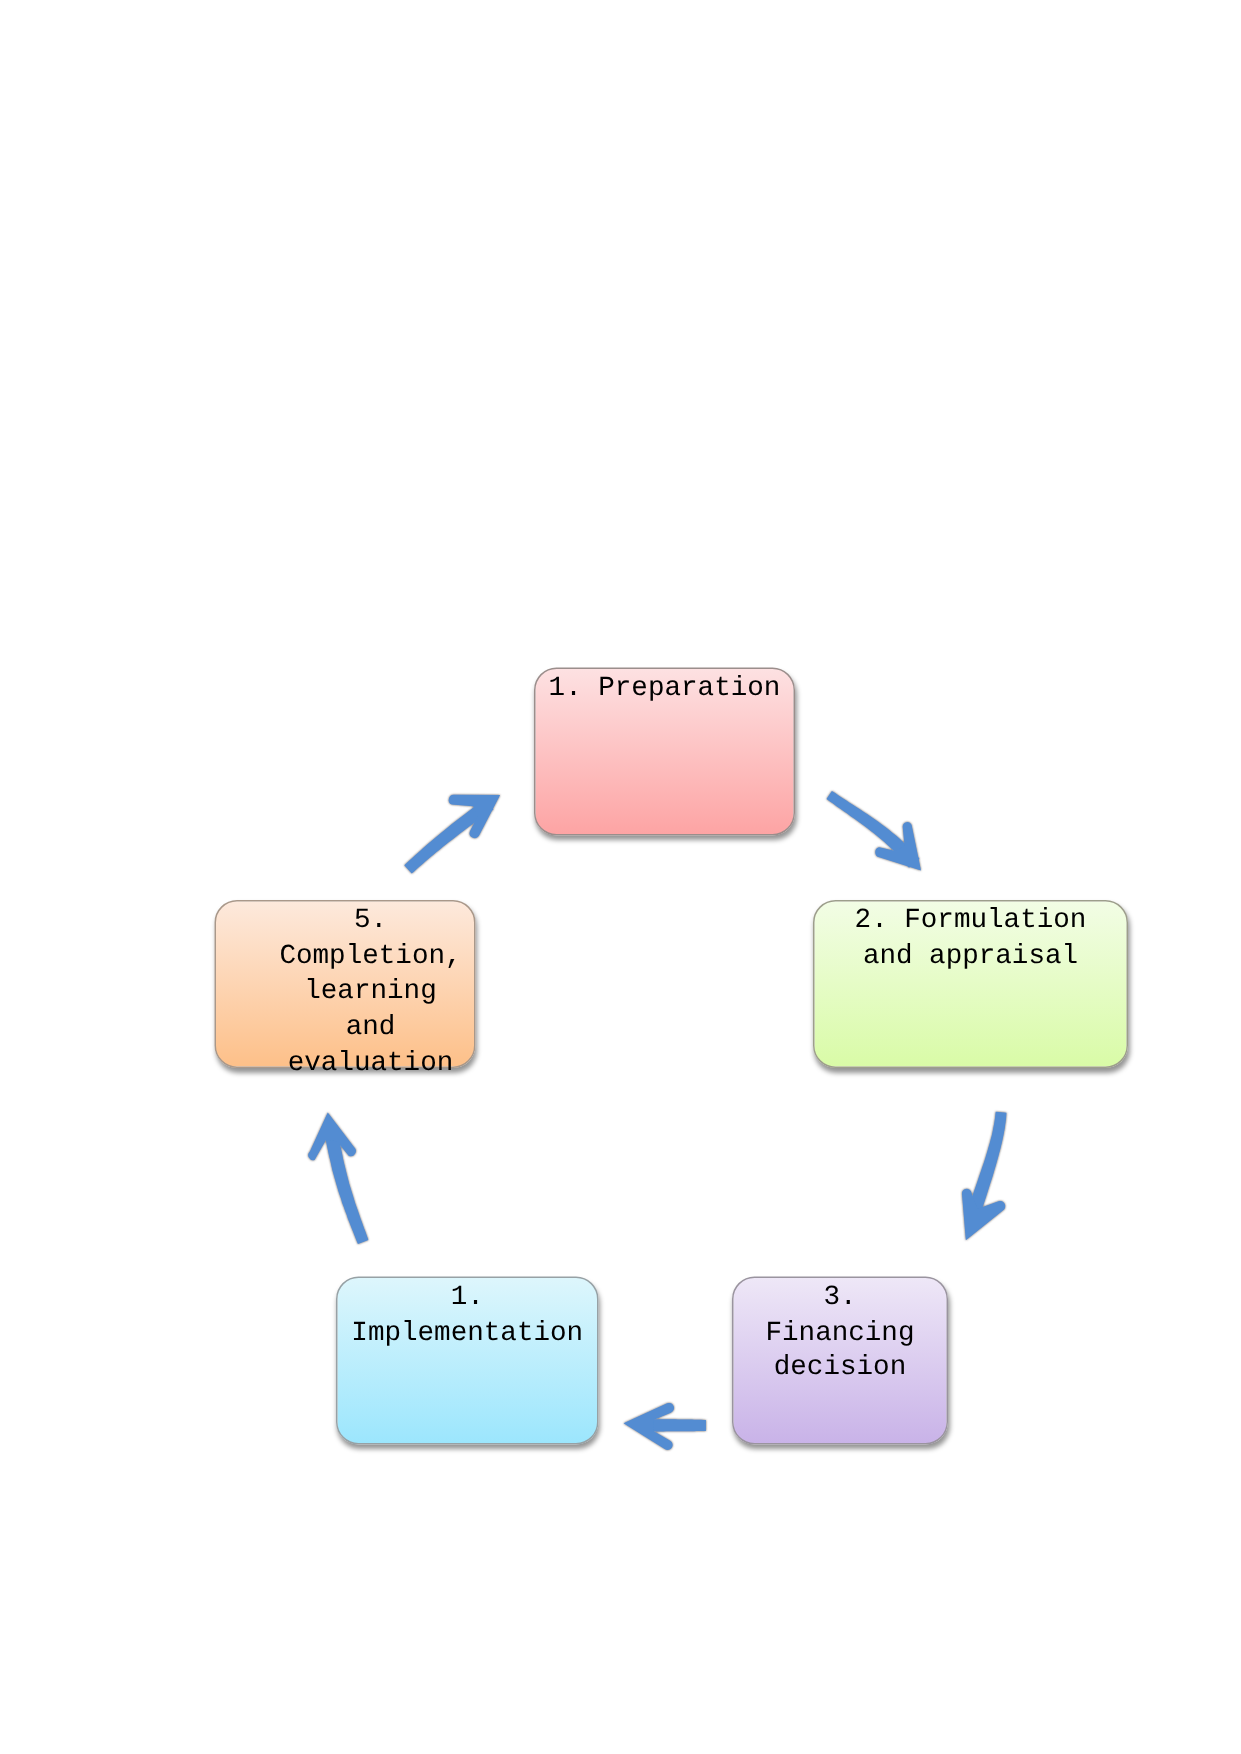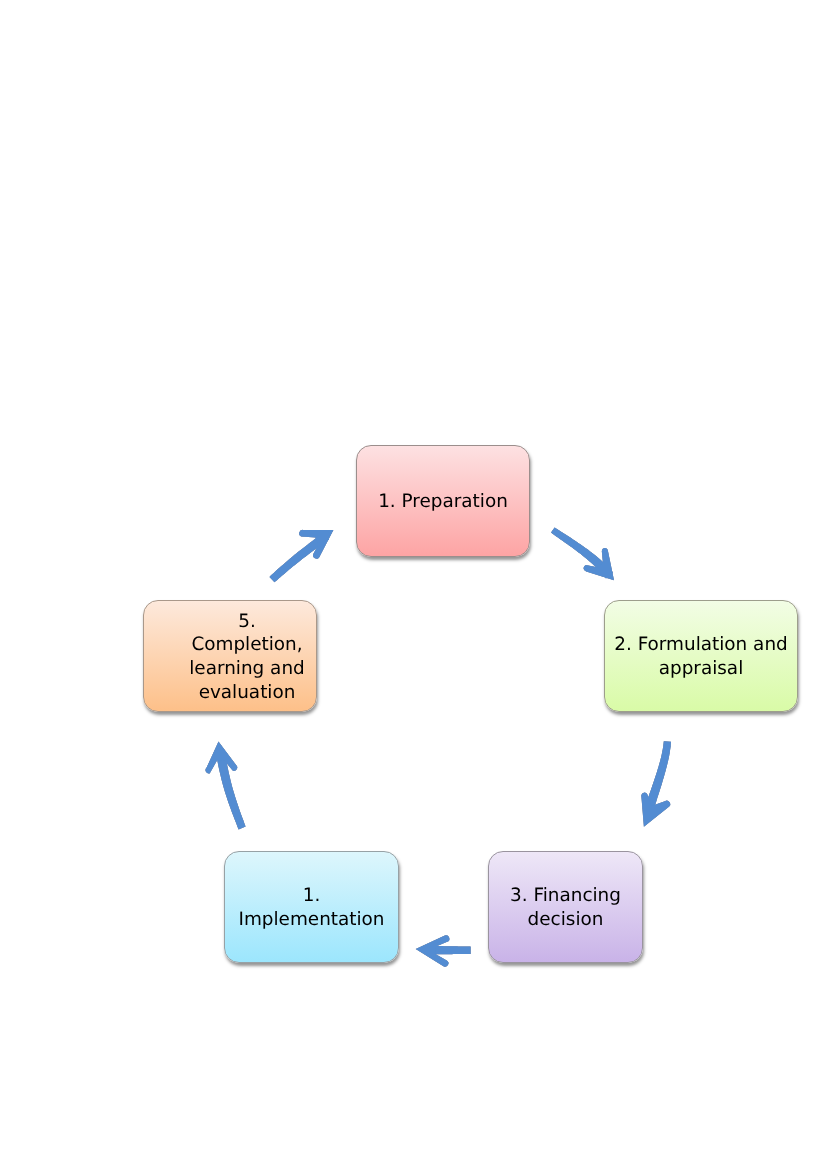--- a/index.html
+++ b/index.html
@@ -4,32 +4,32 @@
 <style>
   html,body{margin:0;padding:0;background:#ffffff;}
   body{width:827px;height:1169px;overflow:hidden;
        font-family:"DejaVu Sans",sans-serif;
        -webkit-font-smoothing:antialiased;
        -moz-osx-font-smoothing:grayscale;
        text-rendering:geometricPrecision;}
   #stage{position:relative;width:827px;height:1169px;background:#ffffff;overflow:hidden;}
   #arrow-layer{position:absolute;left:0;top:0;width:827px;height:1169px;}
   .node{position:absolute;border-radius:15px;box-sizing:border-box;
-        display:flex;align-items:center;justify-content:center;
+        display:flex;justify-content:center;
         text-align:center;color:#000000;
         font-size:18.4px;line-height:23.7px;
-        box-shadow:1px 3px 3.2px rgba(0,0,0,0.42);}
+        box-shadow:1px 3px 3.2px rgba(0,0,0,0.42);font-family:Liberation Mono, monospace;}
   .node .label{display:block;padding:0 6px;transform:translateZ(0);position:relative;top:1px;}
   #n1{left:356px;top:445px;width:174px;height:112px;
       background:linear-gradient(180deg,#fde1e2 0%,#fda4a4 100%);
       border:1px solid #9b8e8c;}
-  #n2{left:604px;top:600px;width:194px;height:112px;
+  #n2{left:542px;top:600px;width:210px;height:112px;
       background:linear-gradient(180deg,#f2fde5 0%,#d9fba7 100%);
       border:1px solid #9d9e8c;}
-  #n3{left:488px;top:851px;width:155px;height:112px;
+  #n3{left:488px;top:851px;width:144px;height:112px;
       background:linear-gradient(180deg,#eee7f7 0%,#c9b3e8 100%);
       border:1px solid #9a949f;}
   #n4{left:224px;top:851px;width:175px;height:112px;
       background:linear-gradient(180deg,#ddf6fc 0%,#9ce6fd 100%);
       border:1px solid #97a1a5;}
   #n5{left:143px;top:600px;width:174px;height:112px;
       background:linear-gradient(180deg,#fde9dc 0%,#fdc089 100%);
       border:1px solid #a9988a;padding-left:34px;}
 </style>
 </head>

